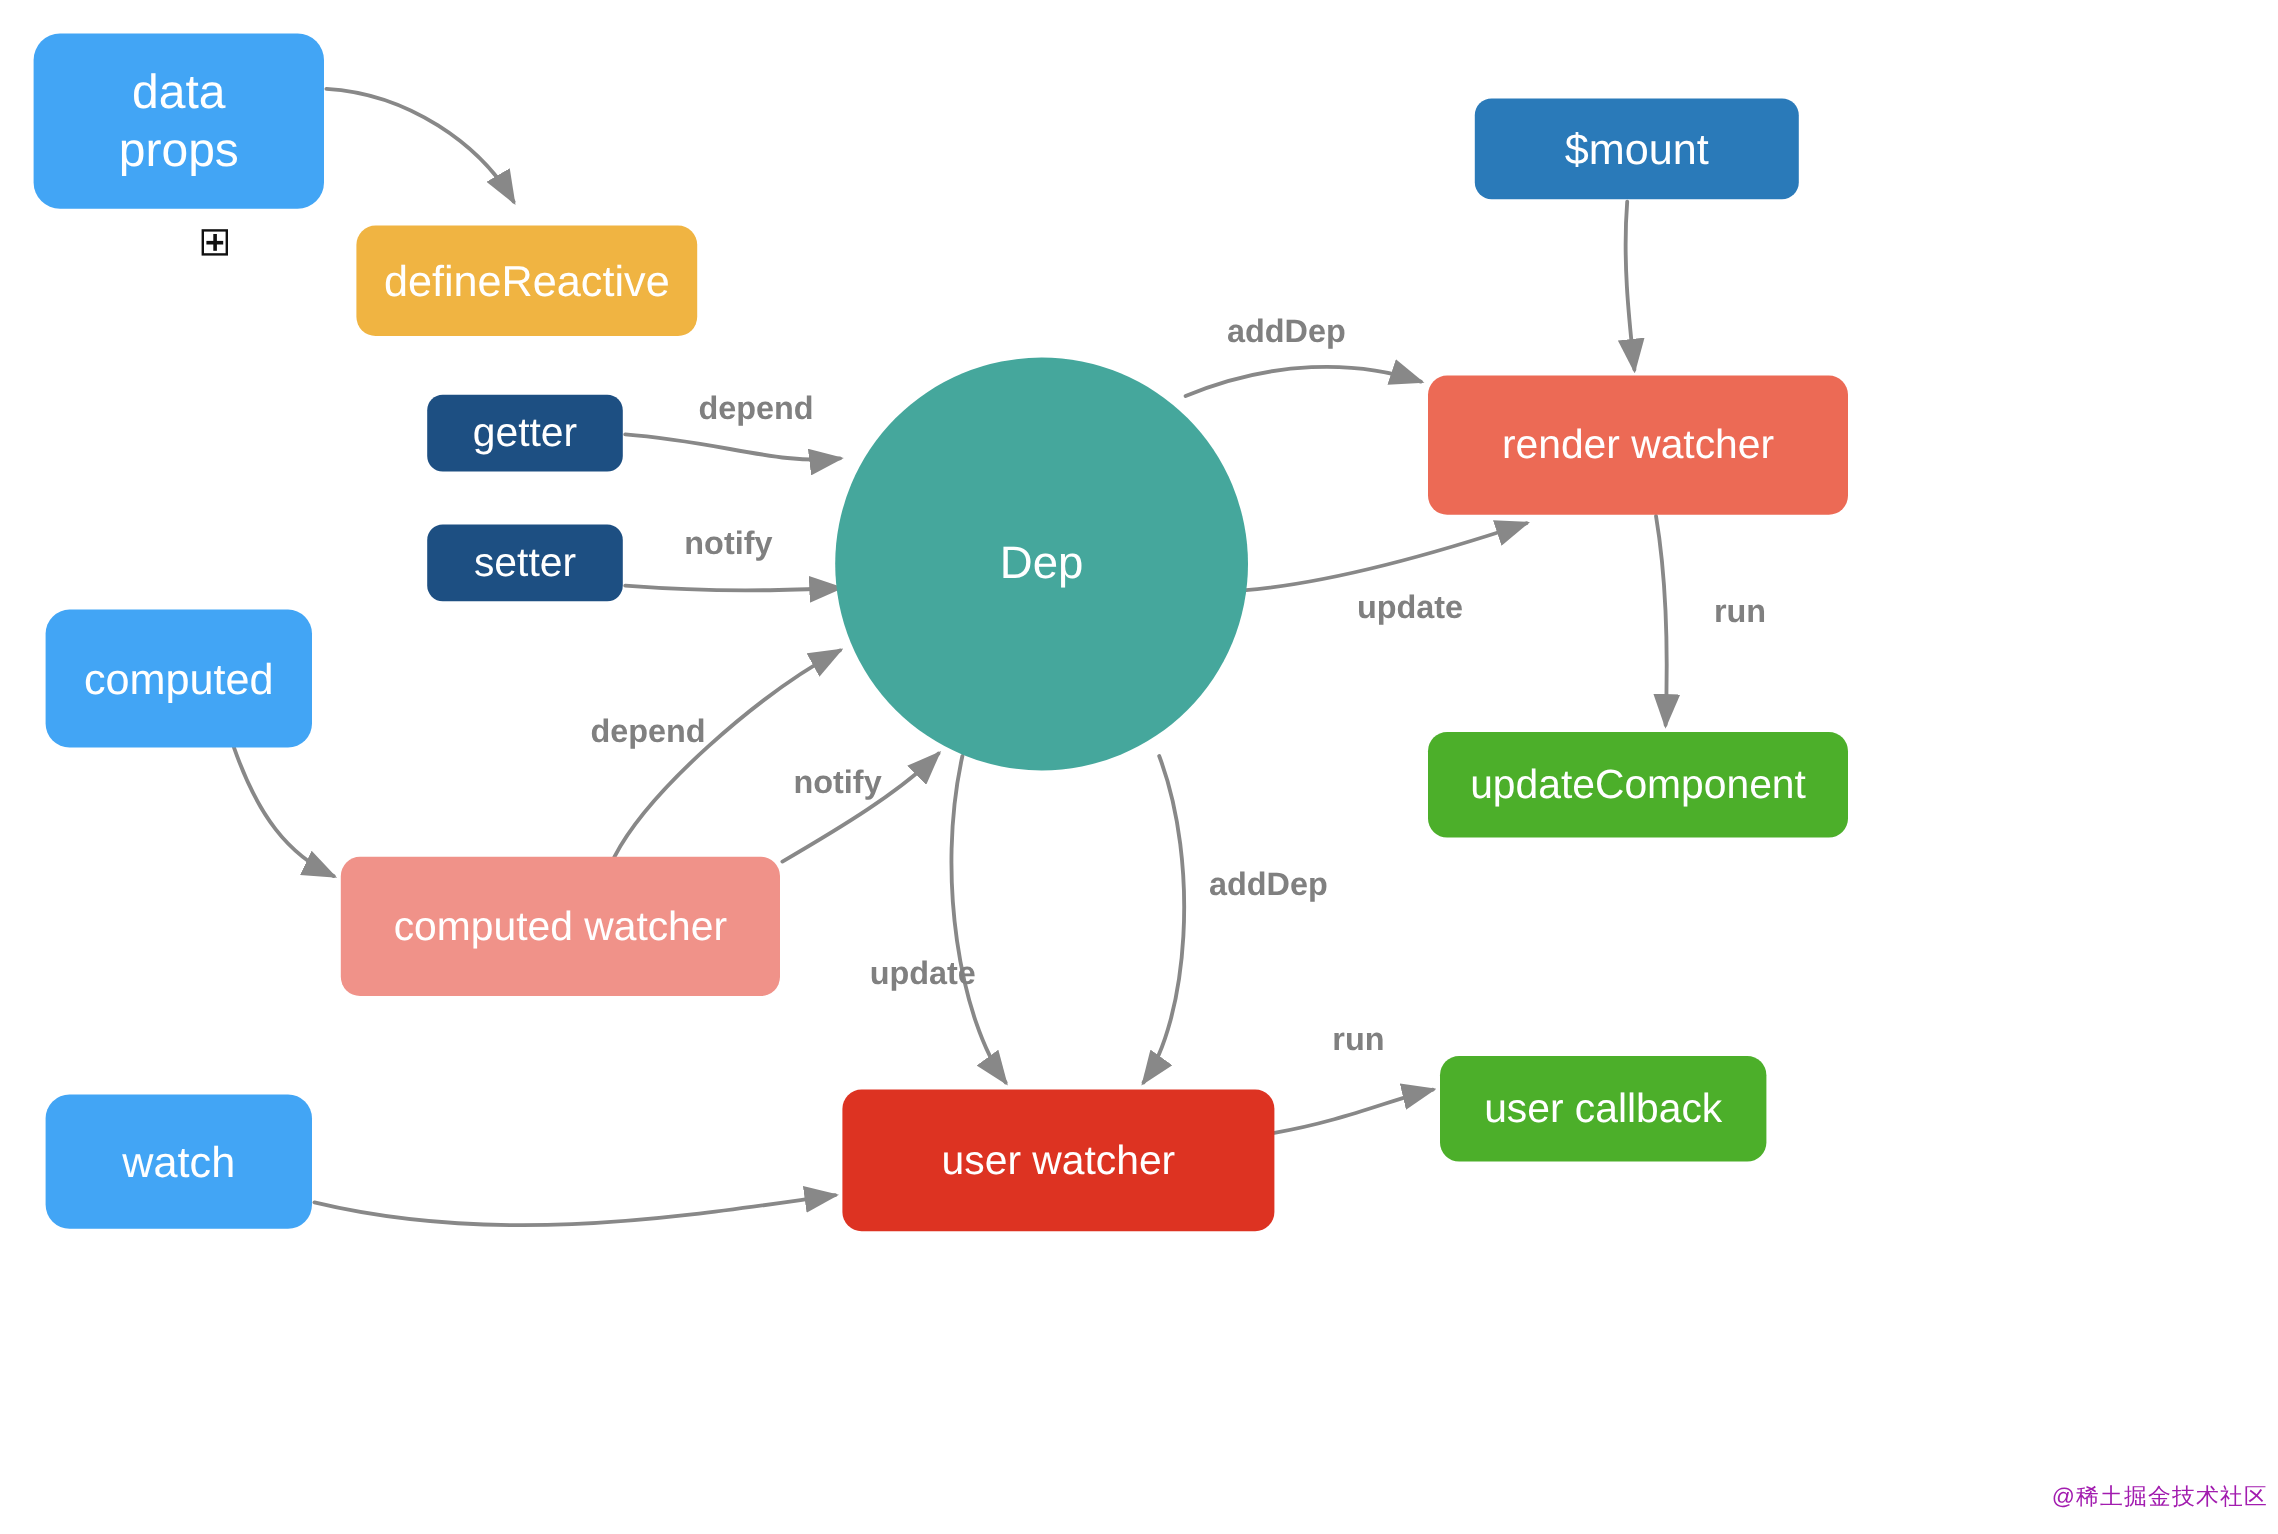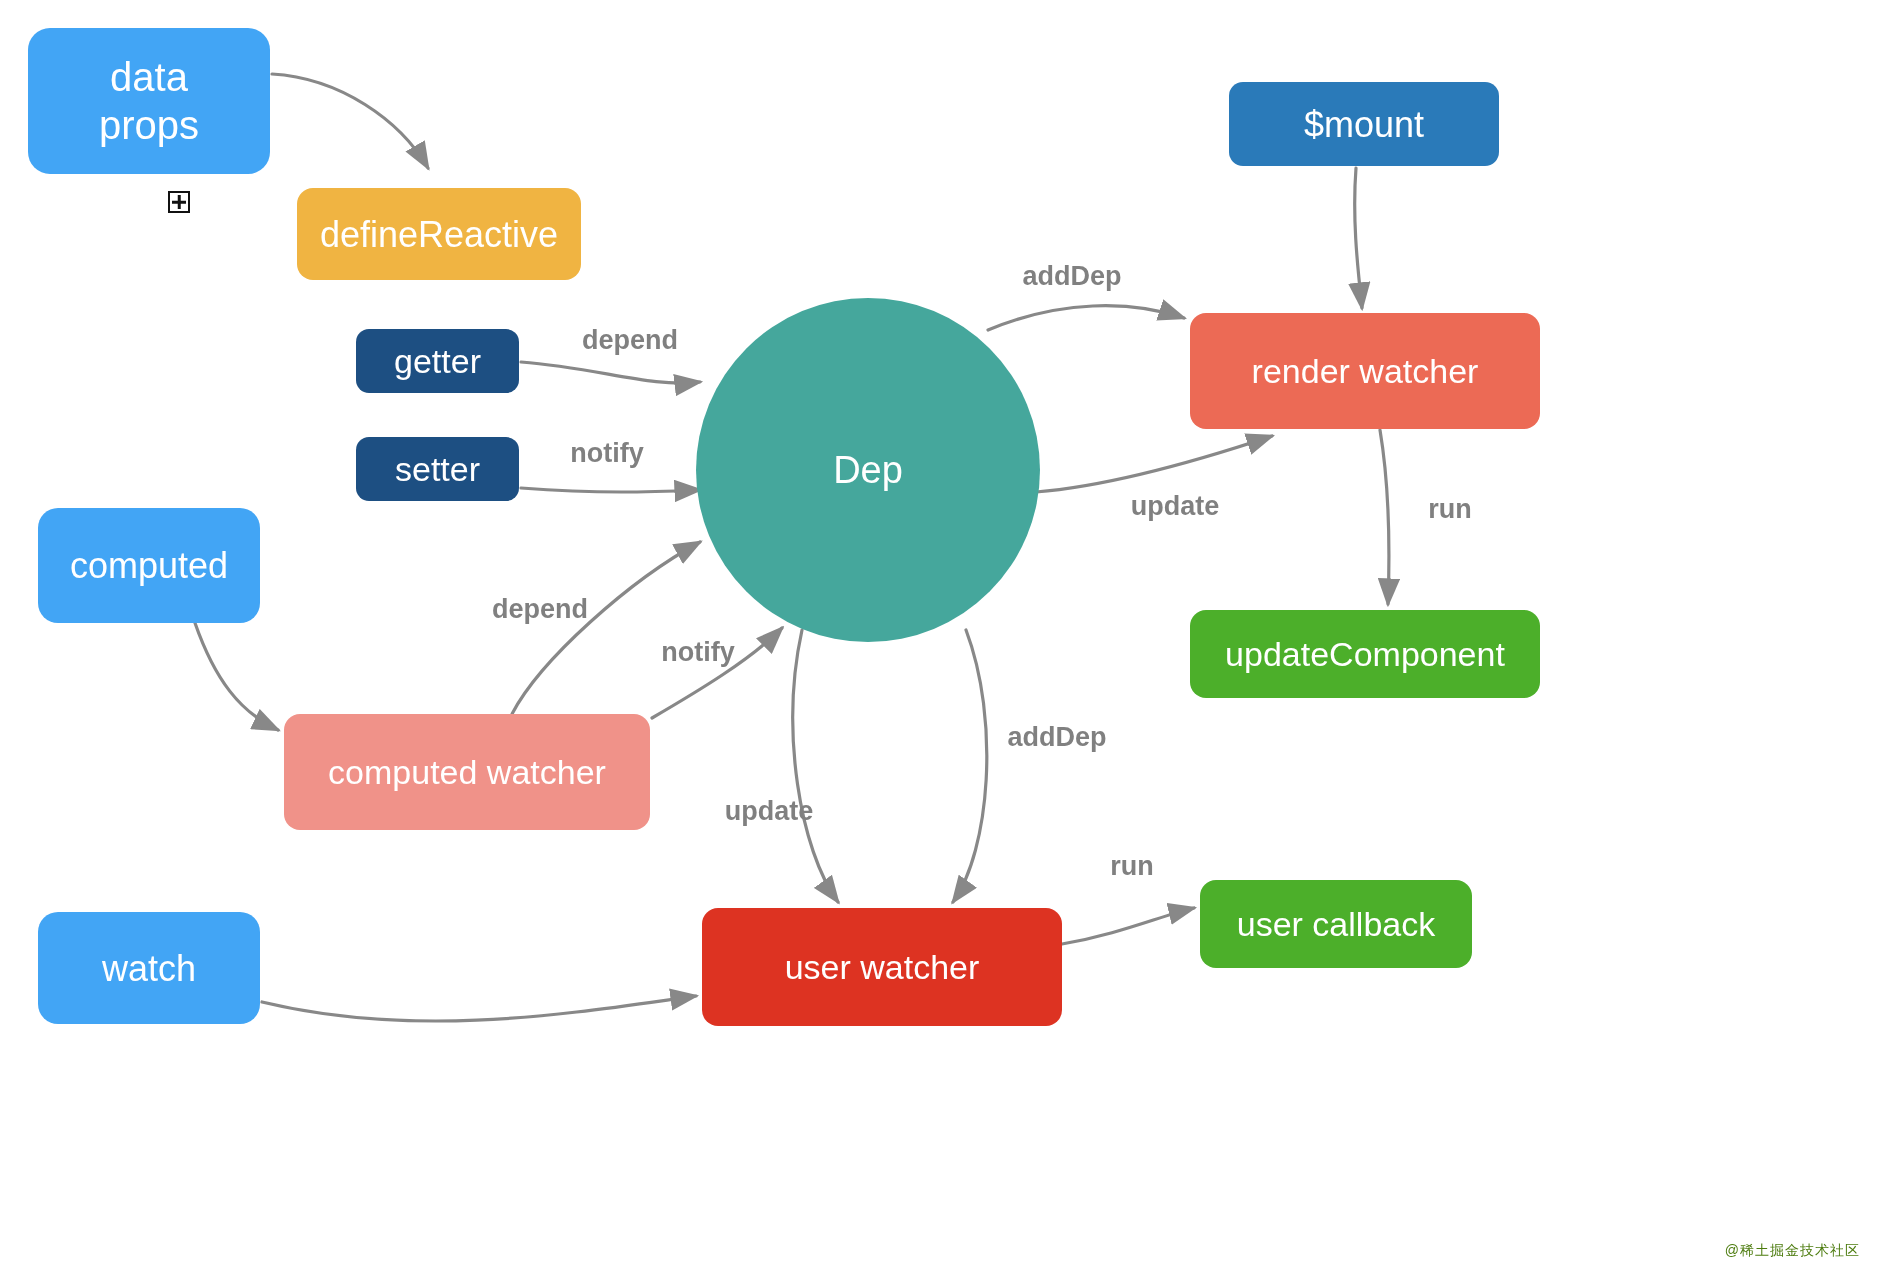--- a/index.html
+++ b/index.html
@@ -37,24 +37,24 @@
     text-anchor: middle;
     dominant-baseline: central;
   }
   .edge-path {
     fill: none;
     stroke: #888888;
     stroke-width: 3.2;
   }
   .watermark {
     position: absolute;
-    right: 38px;
+    right: 8px;
     bottom: 18px;
-    color: #4d7c0f;
-    font-size: 14px;
+    color: #a21caf;
+    font-size: 19px;
     font-family: "Liberation Sans", sans-serif;
     letter-spacing: 1px;
     white-space: nowrap;
   }
   .cursor-plus {
     position: absolute;
     left: 168px;
     top: 191px;
     width: 22px;
     height: 22px;

